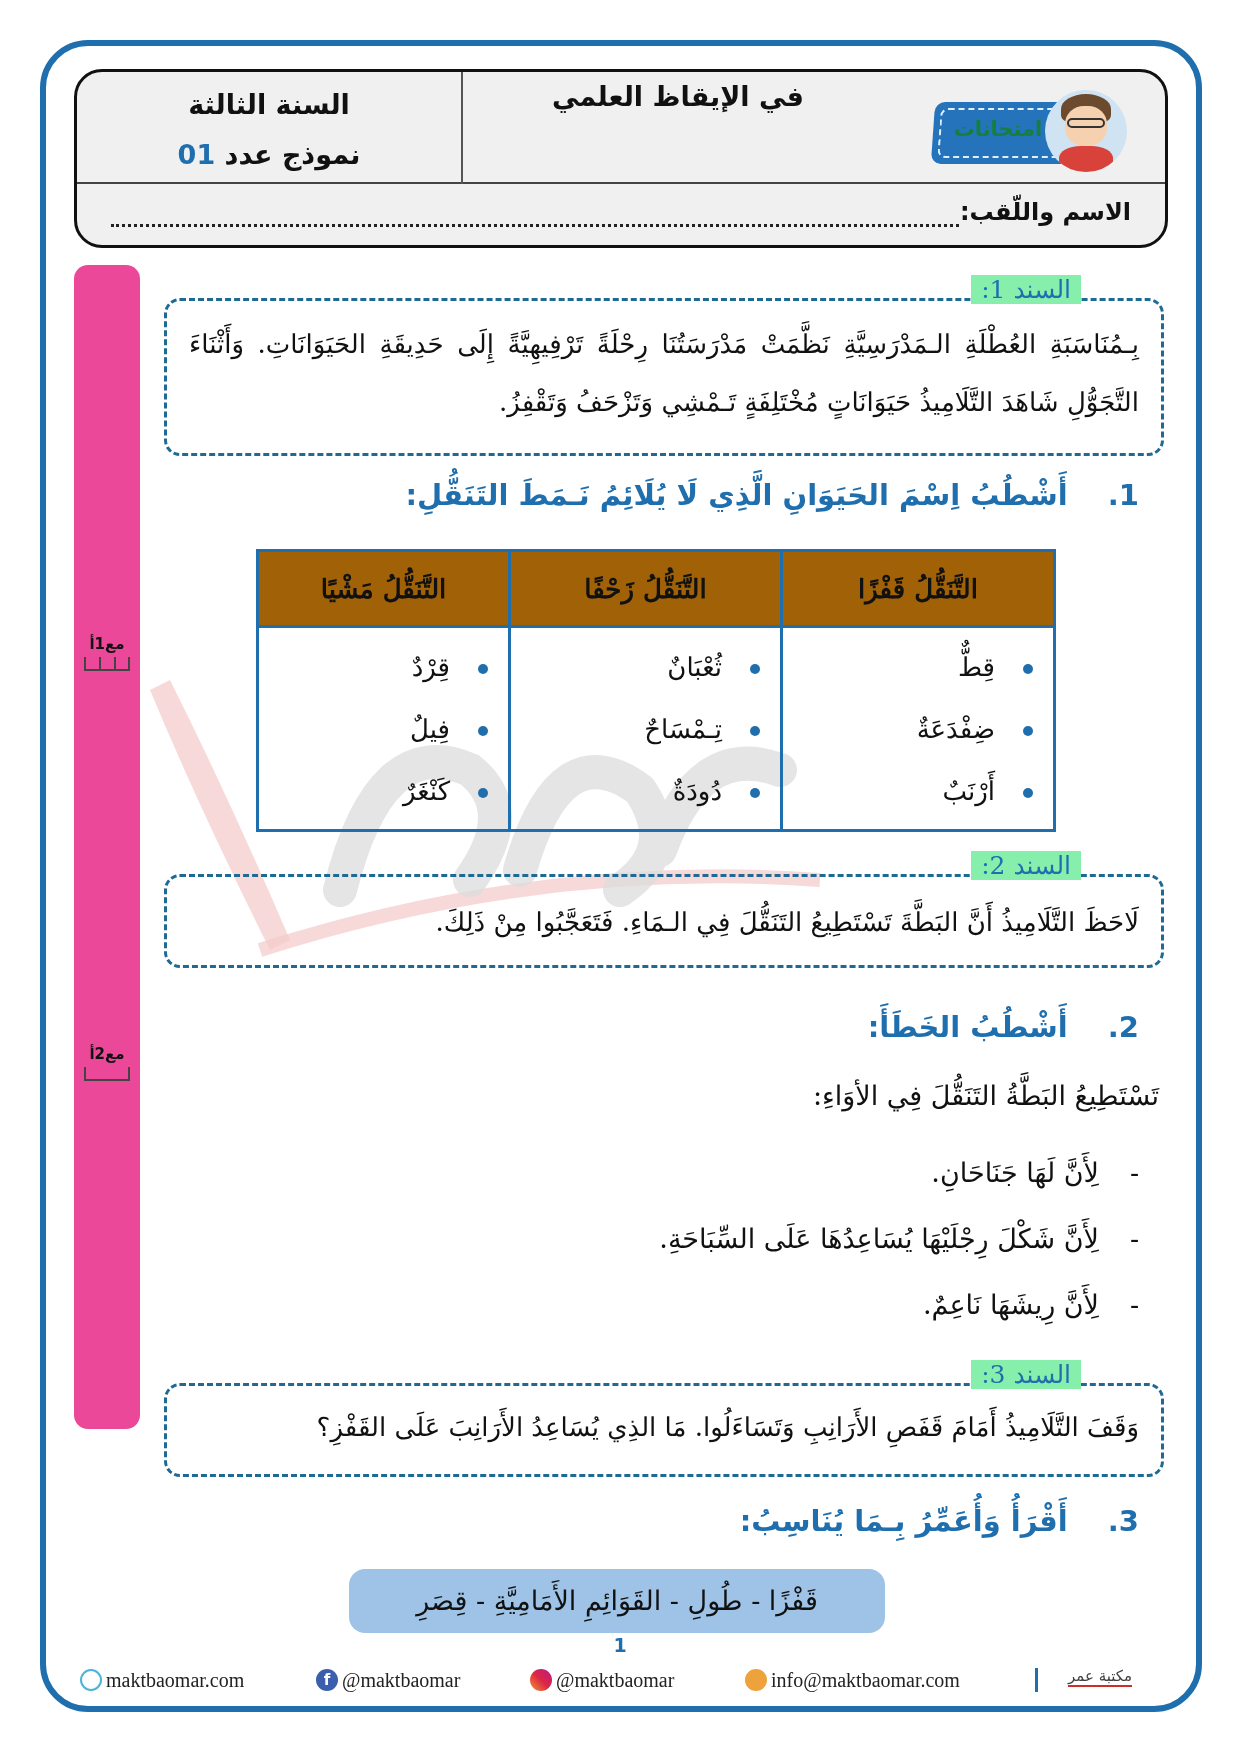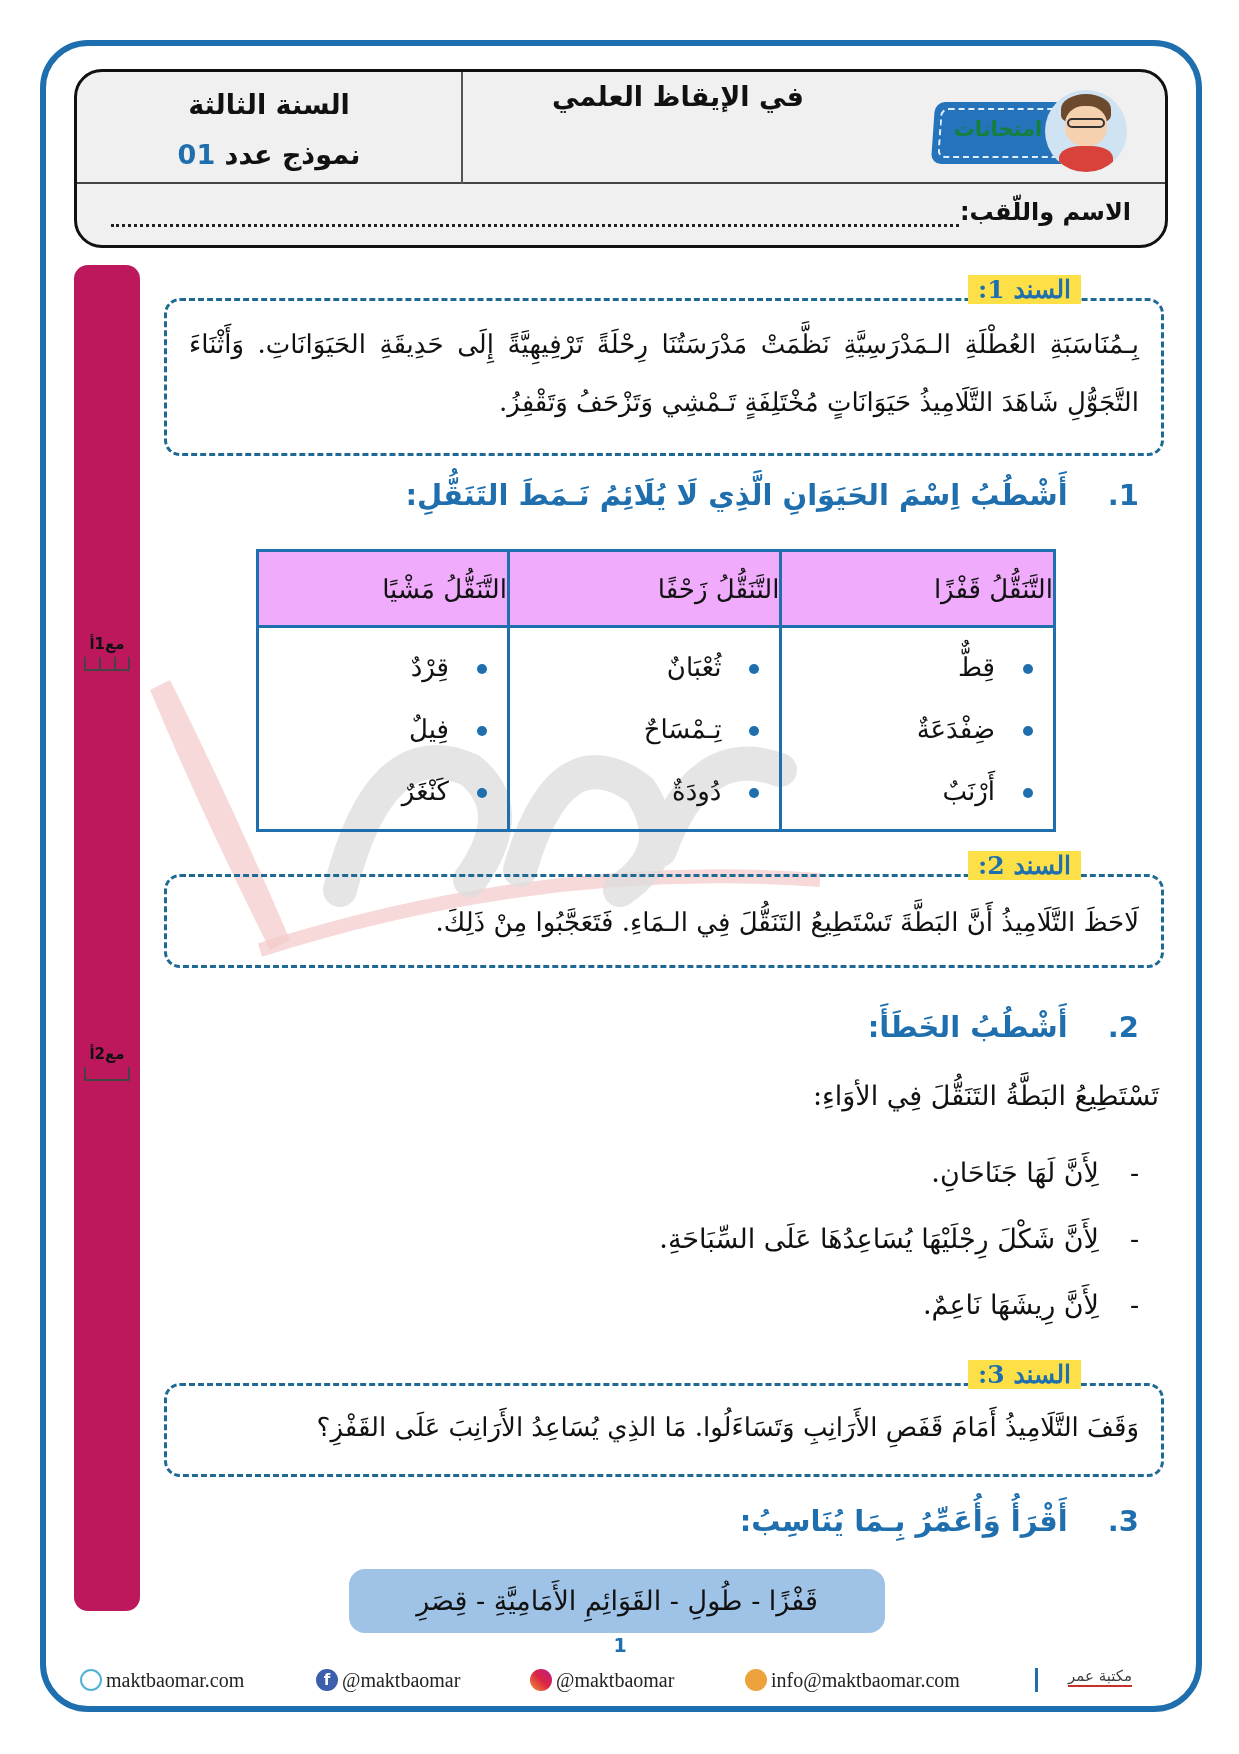--- a/index.html
+++ b/index.html
@@ -24,39 +24,39 @@
   .logo-text { position: absolute; left: 10px; top: 31px; width: 110px; text-align: center; color: #15803d; font-weight: bold; font-size: 21px; direction: rtl; }
   .logo-face { position: absolute; right: 2px; top: 4px; width: 82px; height: 82px; border-radius: 50%; background: #cfe3f2; overflow: hidden; }
   .logo-face .hair { position: absolute; left: 16px; top: 4px; width: 50px; height: 30px; background: #6b4a2e; border-radius: 50% 50% 30% 30%; }
   .logo-face .head { position: absolute; left: 20px; top: 16px; width: 42px; height: 40px; background: #f5d1b0; border-radius: 45%; }
   .logo-face .glasses { position: absolute; left: 22px; top: 28px; width: 38px; height: 10px; border: 2px solid #333; border-radius: 6px; }
   .logo-face .body { position: absolute; left: 14px; top: 56px; width: 54px; height: 30px; background: #d9423a; border-radius: 40% 40% 0 0; }
   .name-row { position: absolute; left: 0; right: 0; top: 112px; height: 64px; direction: rtl; border-radius: 15px; }
   .name-label { position: absolute; right: 34px; top: 14px; font-size: 24px; font-weight: bold; }
   .name-dots { position: absolute; left: 34px; right: 206px; top: 40px; border-bottom: 3px dotted #222; }
 
-  .side { position: absolute; left: 74px; top: 265px; width: 66px; height: 1346px; background: #be185d; border-radius: 14px; }
+  .side { position: absolute; left: 74px; top: 265px; width: 66px; height: 1164px; background: #ec4899; border-radius: 14px; }
   .mark { position: absolute; left: 0; width: 66px; text-align: center; }
   .mark .lbl { font-size: 15px; font-weight: bold; direction: rtl; }
   .mark .box { margin: 4px auto 0; width: 46px; height: 14px; border: 2px solid #444; border-top: none; position: relative; }
   .mark .box.ticks::before, .mark .box.ticks::after { content: ""; position: absolute; bottom: 0; width: 2px; height: 12px; background: #444; }
   .mark .box.ticks::before { left: 13px; }
   .mark .box.ticks::after { left: 28px; }
 
   .watermark { position: absolute; left: 140px; top: 650px; width: 700px; height: 360px; pointer-events: none; }
 
   .sanad { position: absolute; left: 164px; width: 1000px; border: 3px dashed #1f6a95; border-radius: 16px; direction: rtl; }
-  .sanad-title { position: absolute; right: 80px; top: -26px; background: #fde047; padding: 0 10px; color: #1f6fae; font-size: 25px; font-family: "DejaVu Serif", serif; font-weight: bold; }
+  .sanad-title { position: absolute; right: 80px; top: -26px; background: #86efac; padding: 0 10px; color: #1f6fae; font-size: 25px; font-family: "DejaVu Serif", serif; font-weight: normal; }
   .sanad-text { font-family: "DejaVu Serif", serif; font-size: 26px; line-height: 58px; padding: 14px 22px; text-align: justify; }
 
   .question { position: absolute; right: 100px; direction: rtl; color: #1f6fae; font-size: 29px; font-weight: bold; }
   .question .num { margin-left: 30px; }
 
   .tbl { position: absolute; left: 256px; top: 549px; width: 800px; height: 283px; border: 3px solid #1f6fae; border-collapse: collapse; direction: rtl; }
-  .tbl th { background: #f0abfc; height: 76px; border: 3px solid #1f6fae; font-family: "DejaVu Serif", serif; font-size: 26px; font-weight: normal; text-align: right; }
+  .tbl th { background: #a16207; height: 76px; border: 3px solid #1f6fae; font-family: "DejaVu Serif", serif; font-size: 26px; font-weight: bold; }
   .tbl td { border-left: 3px solid #1f6fae; border-right: 3px solid #1f6fae; vertical-align: top; padding: 8px 20px 0 0; }
   .tbl ul { list-style: none; }
   .tbl li { font-family: "DejaVu Serif", serif; font-size: 26px; height: 62px; line-height: 62px; }
   .tbl li .dot { display: inline-block; width: 10px; height: 10px; border-radius: 50%; background: #1f6fae; margin-left: 28px; vertical-align: middle; }
 
   .stem { position: absolute; right: 80px; top: 1080px; direction: rtl; font-family: "DejaVu Serif", serif; font-size: 27px; }
   .choices { position: absolute; right: 100px; top: 1140px; direction: rtl; font-family: "DejaVu Serif", serif; font-size: 27px; }
   .choices li { list-style: none; height: 66px; line-height: 66px; }
   .choices li .dash { display: inline-block; width: 14px; margin-left: 26px; }
 

